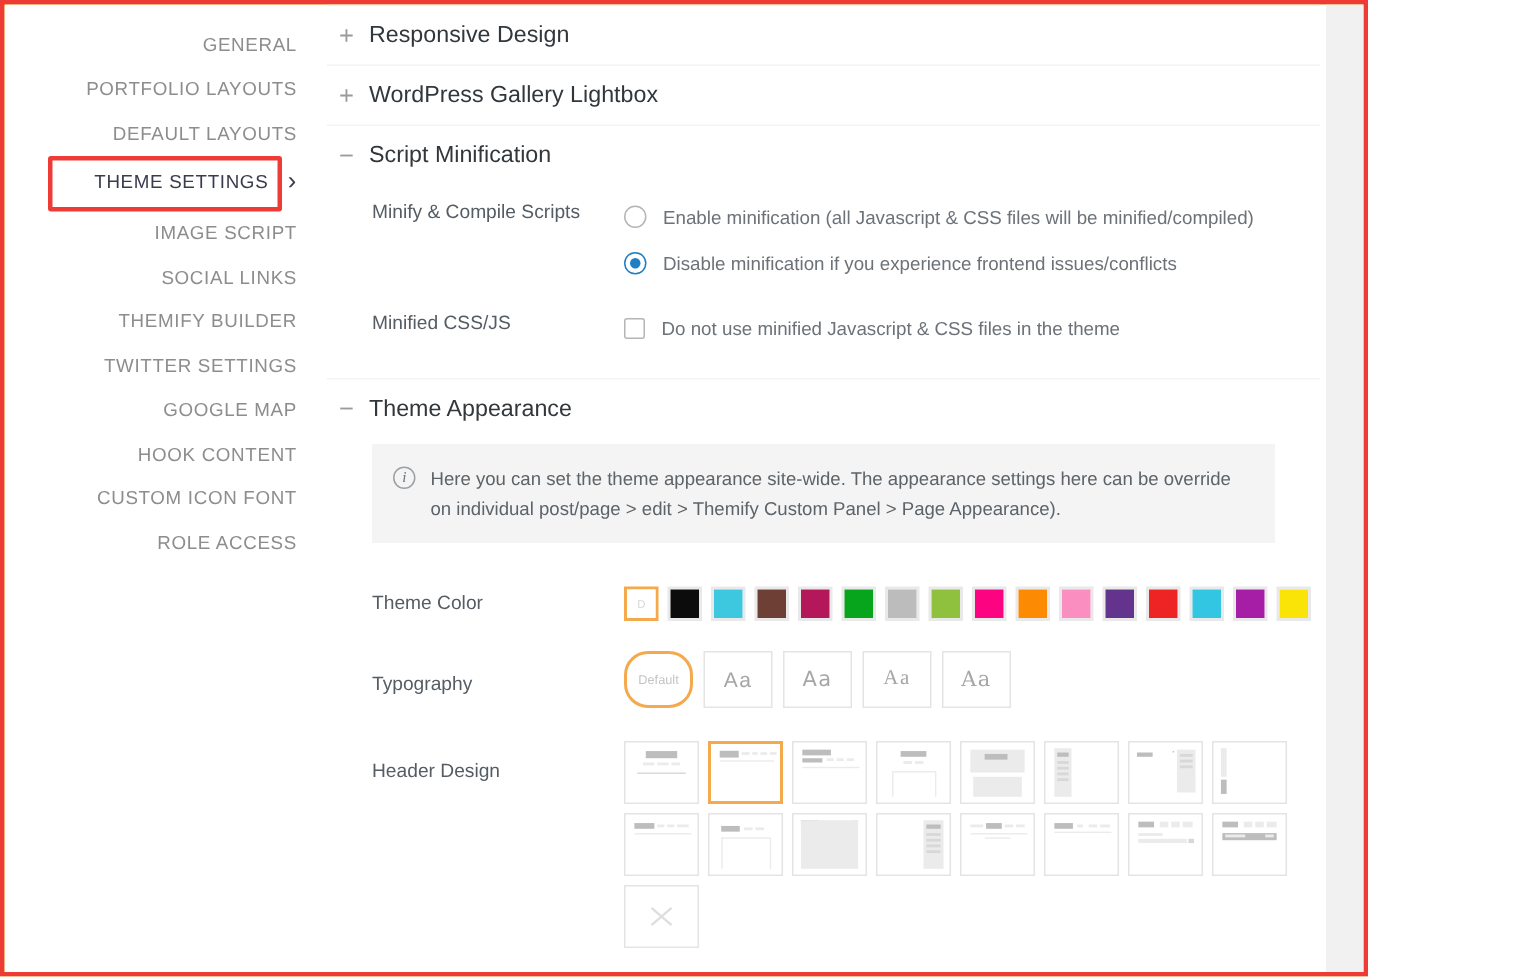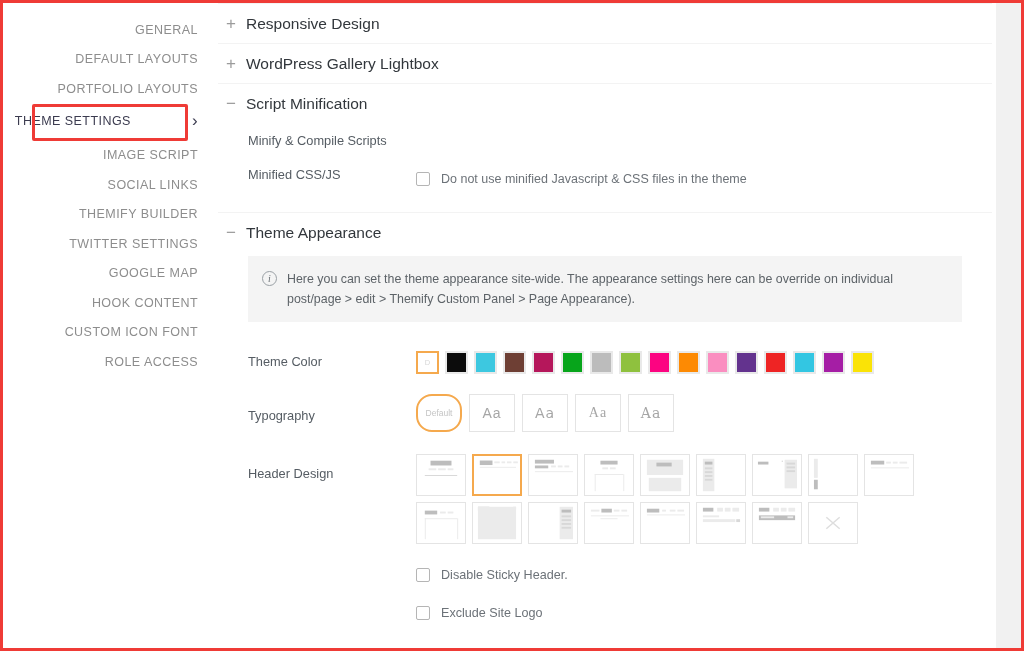--- a/index.html
+++ b/index.html
@@ -4,21 +4,21 @@
 <style>
   * { box-sizing: border-box; margin: 0; padding: 0; }
   html, body {
     width: 1024px; height: 651px;
     font-family: "Liberation Sans", sans-serif;
     background: #ffffff;
     overflow: hidden;
   }
   .frame {
     position: relative;
-    width: 1024px; height: 651px;
+    width: 912px; height: 651px;
     border: 3px solid #ef3b36;
     background: #eab308;
     overflow: hidden;
   }
   .page {
     position: relative;
     display: flex;
     width: 100%; height: 100%;
     background: #fff;
   }
@@ -37,21 +37,20 @@
     justify-content: flex-end;
     padding-right: 14px;
     font-size: 12.5px;
     letter-spacing: .45px;
     color: #8d8d8d;
     cursor: pointer;
     white-space: nowrap;
   }
   .side-item.active {
     color: #3b3b4f;
-    gap: 48px;
   }
   .side-item-wrap {
     position: relative;
     height: 29.5px;
   }
   .side-item-wrap.highlight {
     margin: 3px 0;
     height: 31px;
   }
   .hl-box {
@@ -247,27 +246,27 @@
   <nav class="sidebar">
 
     <div class="side-item-wrap">
       <div class="side-item">
         <span>GENERAL</span>
       </div>
     </div>
 
     <div class="side-item-wrap">
       <div class="side-item">
+        <span>PORTFOLIO LAYOUTS</span>
+      </div>
+    </div>
+
+    <div class="side-item-wrap">
+      <div class="side-item">
         <span>DEFAULT LAYOUTS</span>
-      </div>
-    </div>
-
-    <div class="side-item-wrap">
-      <div class="side-item">
-        <span>PORTFOLIO LAYOUTS</span>
       </div>
     </div>
 
     <div class="side-item-wrap highlight">
       <div class="hl-box"></div>
       <div class="side-item active">
         <span>THEME SETTINGS</span>
         <span class="chev">›</span>
       </div>
     </div>
@@ -340,20 +339,30 @@
     </section>
 
     <section class="sec">
       <div class="sec-head">
         <span class="tog">−</span>
         <span class="ttl">Script Minification</span>
       </div>
 
       <div class="row">
         <div class="row-label">Minify &amp; Compile Scripts</div>
+        <div class="row-body">
+          <label class="opt">
+            <span class="radio"></span>
+            <span>Enable minification (all Javascript &amp; CSS files will be minified/compiled)</span>
+          </label>
+          <label class="opt">
+            <span class="radio on"></span>
+            <span>Disable minification if you experience frontend issues/conflicts</span>
+          </label>
+        </div>
       </div>
 
       <div class="row">
         <div class="row-label">Minified CSS/JS</div>
         <div class="row-body">
           <label class="opt">
             <span class="cbox"></span>
             <span>Do not use minified Javascript &amp; CSS files in the theme</span>
           </label>
         </div>

